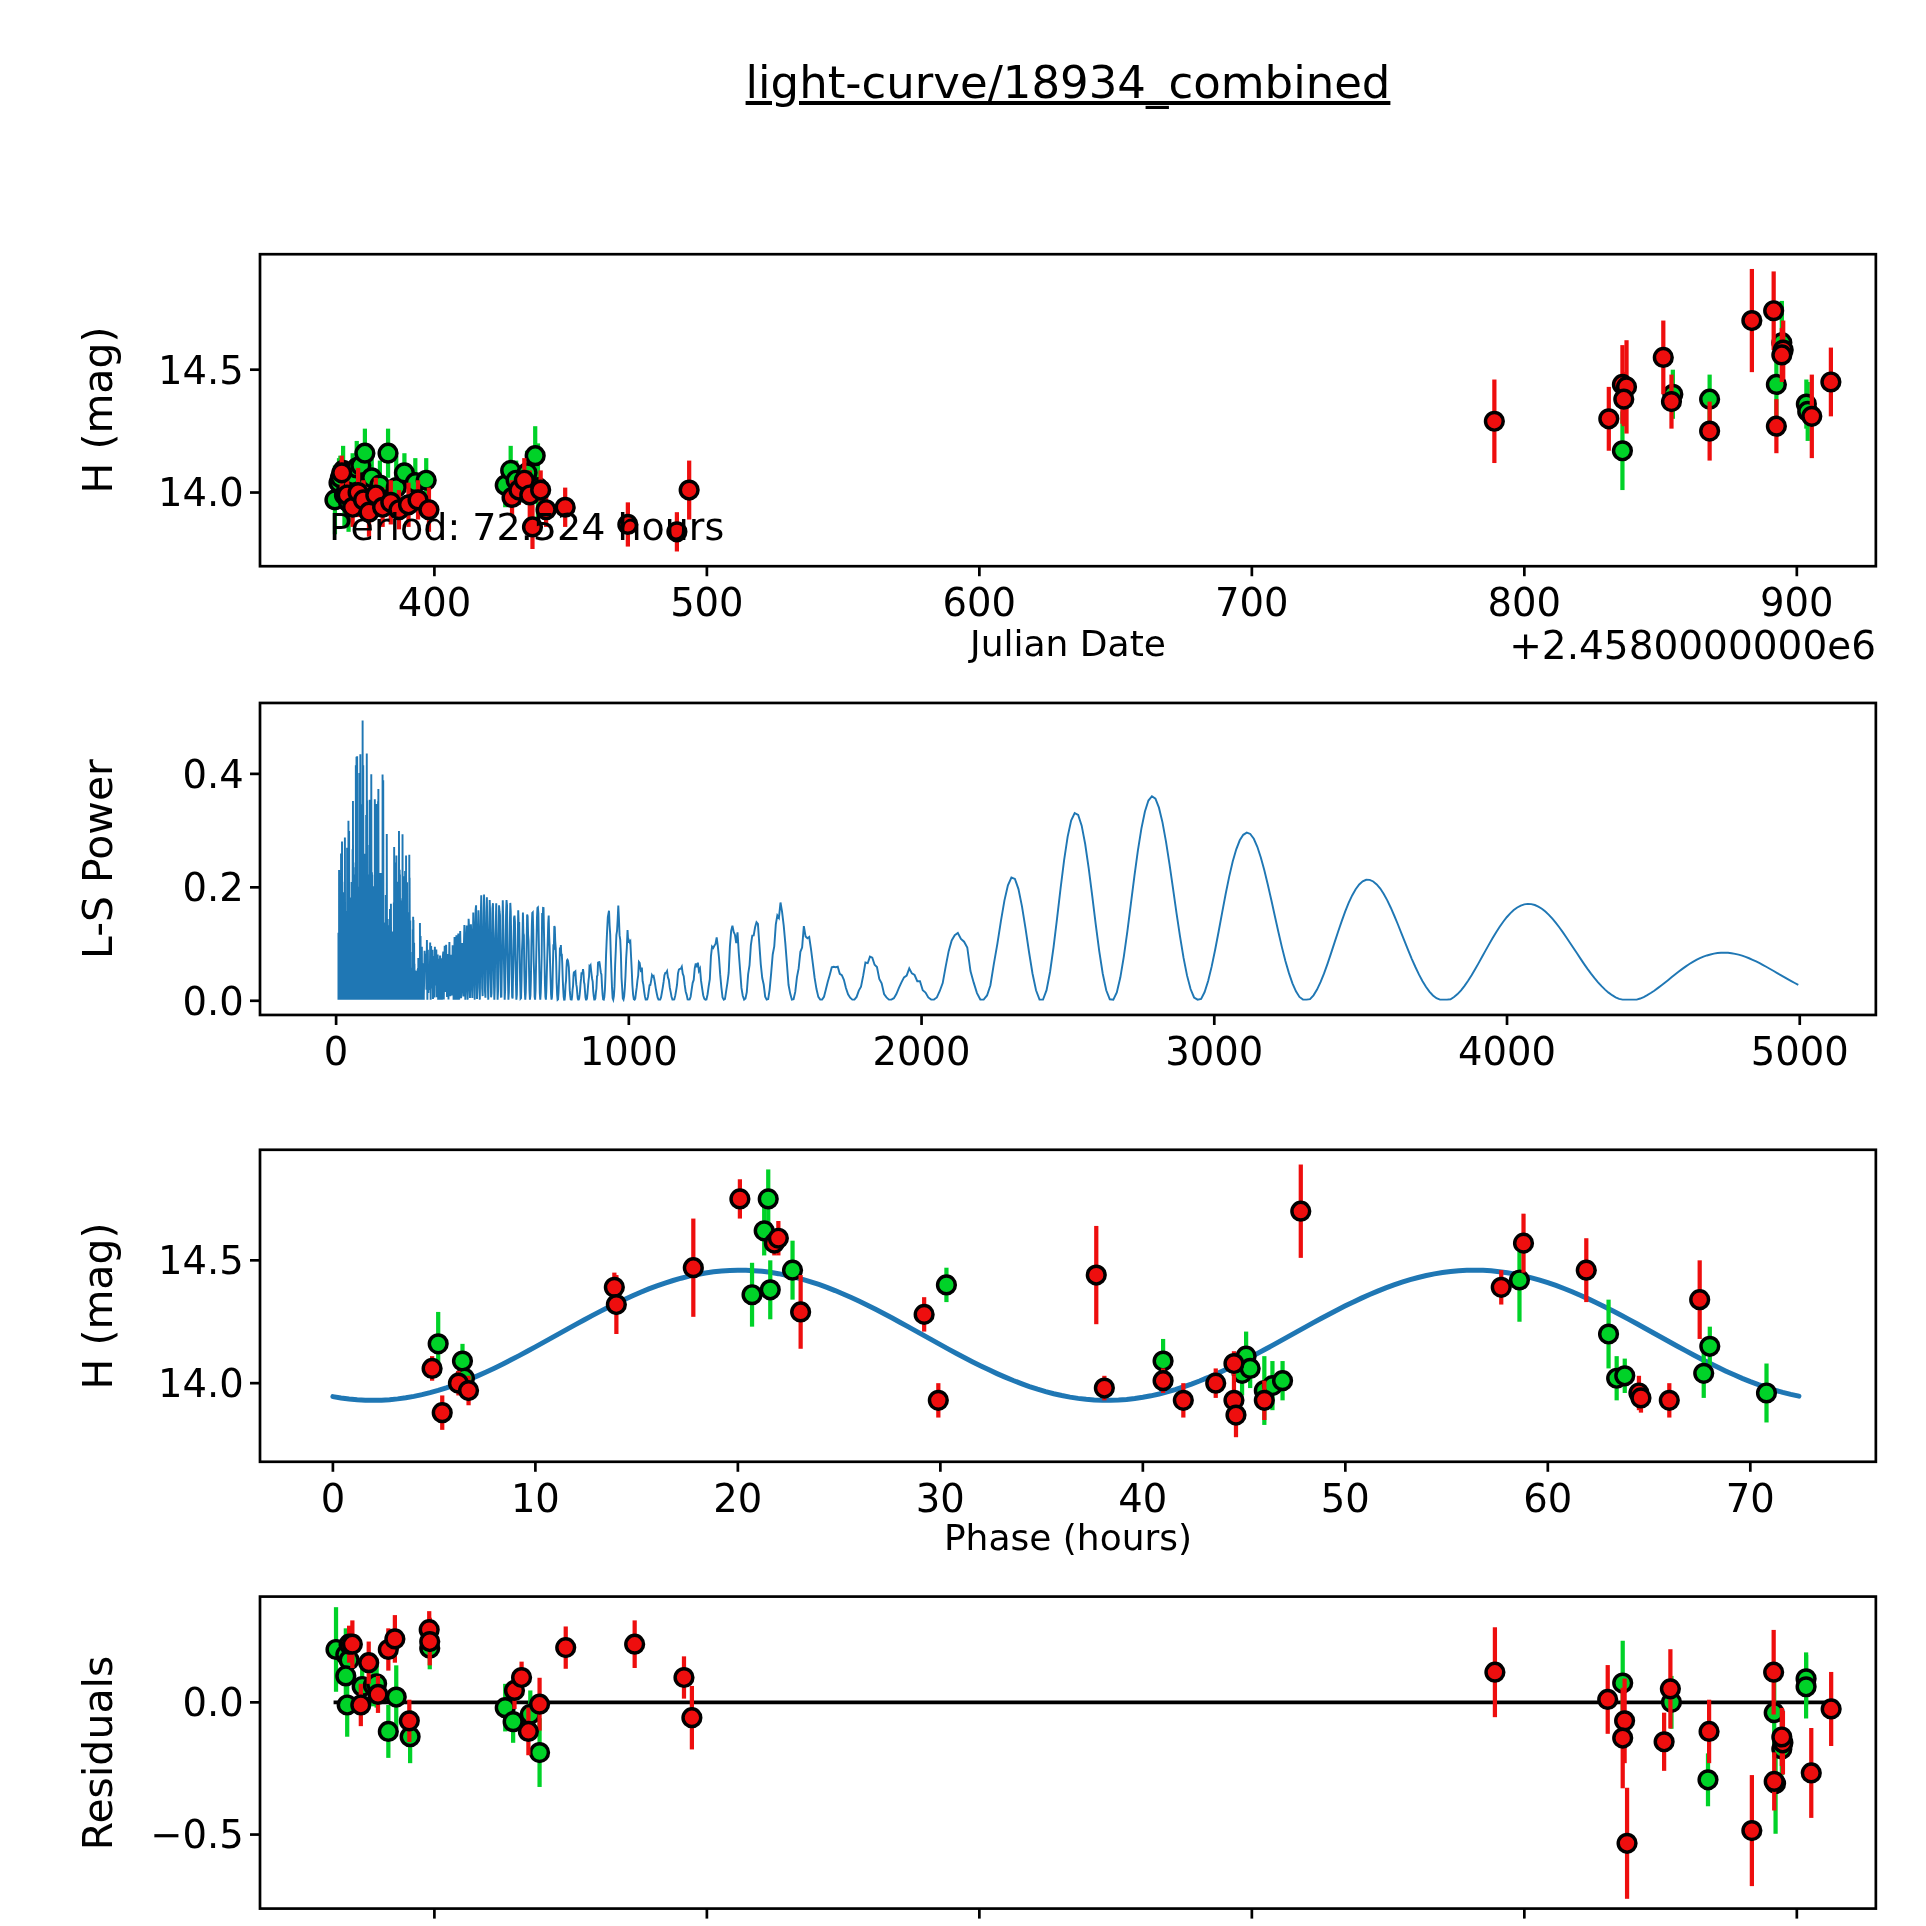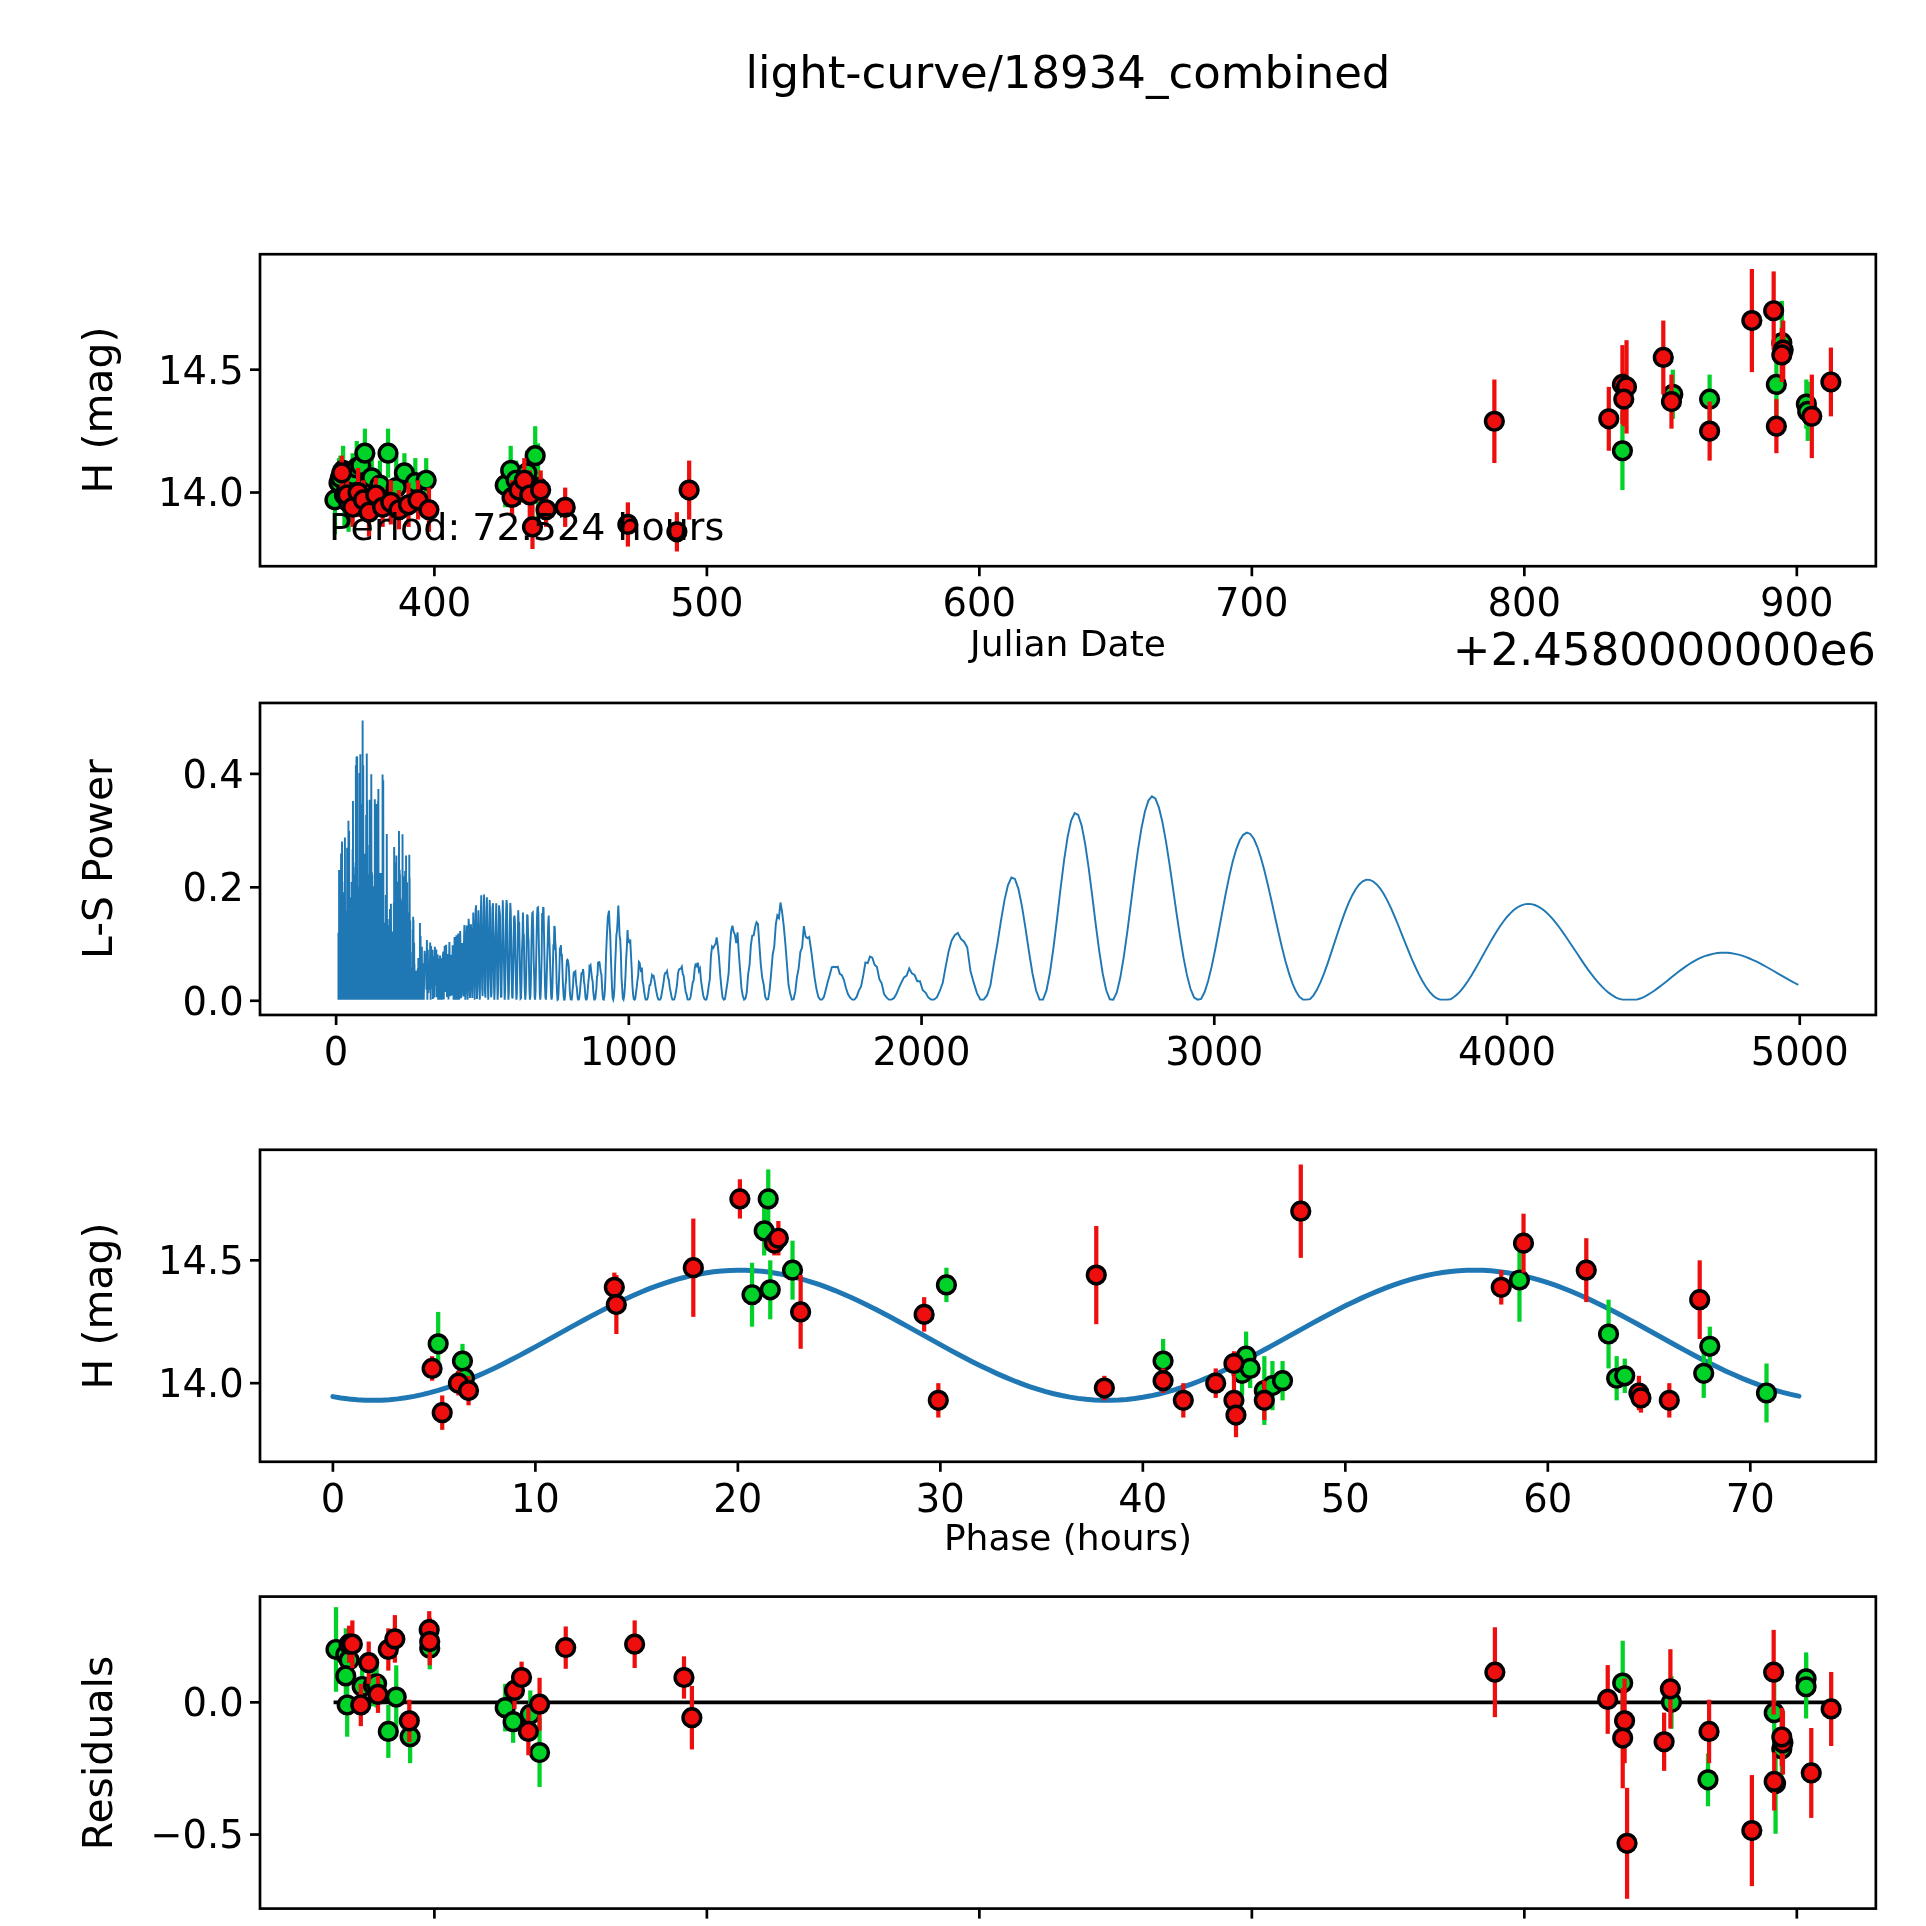--- a/index.html
+++ b/index.html
@@ -1,21 +1,21 @@
 <!DOCTYPE html>
 <html style="font-size:6.2px"><head>
 <meta charset="utf-8">
 <style>
   html,body{margin:0;padding:0;background:#ffffff;}
   #figure{position:relative;width:2080px;height:2080px;background:#ffffff;
           font-family:"DejaVu Sans","Liberation Sans",sans-serif;color:#000;}
-  .fig-title{position:absolute;top:46px;left:1068px;transform:translateX(-50%);
-             font-size:45px;white-space:nowrap;}
+  .fig-title{position:absolute;top:56px;left:1068px;transform:translateX(-50%);
+             font-size:45px;white-space:nowrap;text-decoration:underline;}
   .xlabel{position:absolute;transform:translateX(-50%);font-size:36px;white-space:nowrap;}
-  .offset-text{position:absolute;right:204px;font-size:45px;white-space:nowrap;}
+  .offset-text{position:absolute;right:204px;font-size:39px;white-space:nowrap;}
   .ylabel{position:absolute;transform:translate(-50%,-50%) rotate(-90deg);
           font-size:41px;white-space:nowrap;}
   .annotation{position:absolute;font-size:38px;white-space:nowrap;}
   svg{position:absolute;top:0;left:0;}
   .ticktext{font-family:"DejaVu Sans","Liberation Sans",sans-serif;font-size:100px;fill:#000;}
 </style>
 </head>
 <body>
 
 <div id="figure">

